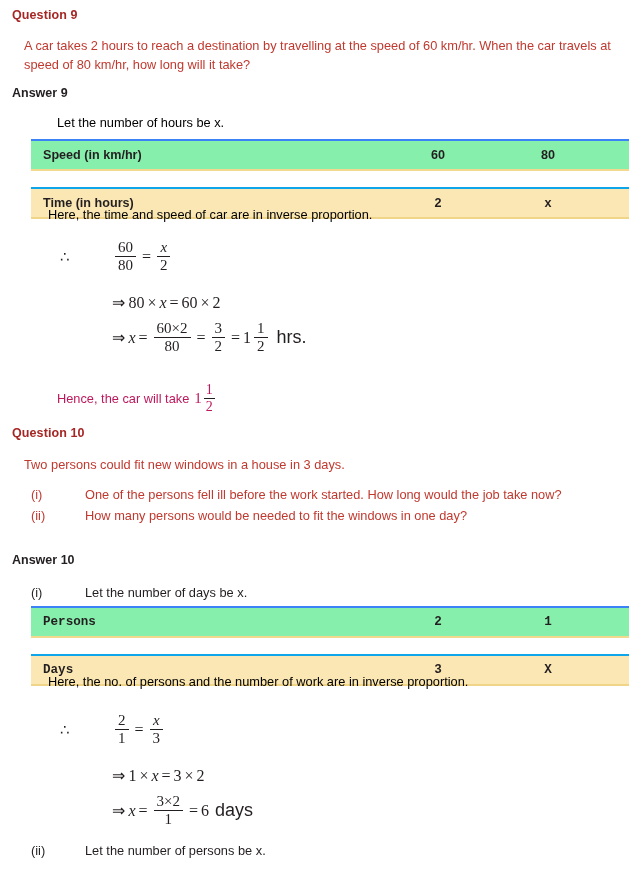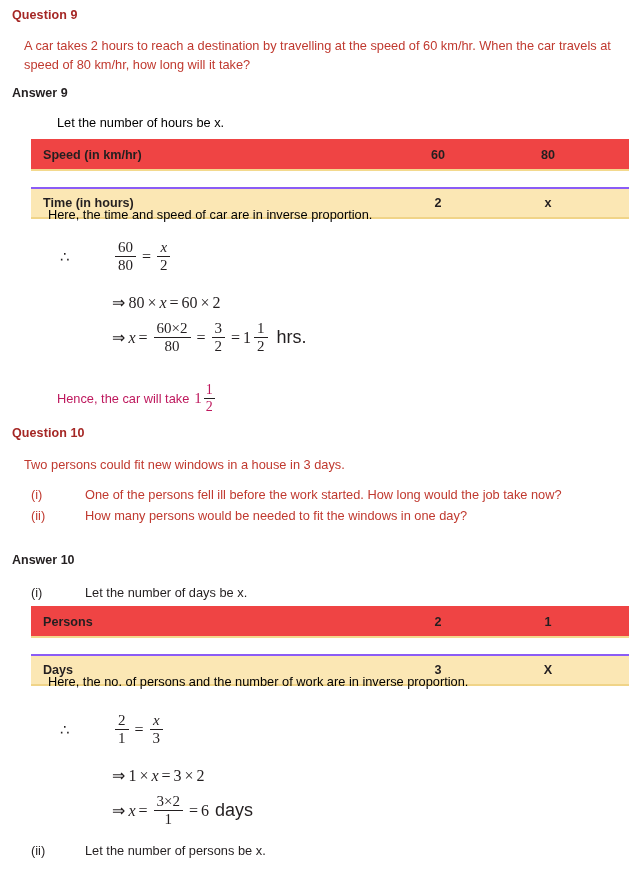--- a/index.html
+++ b/index.html
@@ -89,27 +89,27 @@
   }
   .ptable td {
     font-size: 12.6px;
     font-weight: bold;
     color: #231f20;
     padding: 0;
     height: 28px;
     vertical-align: middle;
   }
   .ptable tr.row-white td {
-    background: #ef4444;
-    border-top: 2px solid #ef4444;
+    background: #86efac;
+    border-top: 2px solid #3b82f6;
     border-bottom: 2px solid #f3d98d;
   }
   .ptable tr.row-fill td {
     background: #fbe7b4;
-    border-top: 2px solid #8b5cf6;
+    border-top: 2px solid #0ea5e9;
     border-bottom: 2px solid #f0d488;
   }
   .ptable .c-label { padding-left: 12px; text-align: left; width: 340px; }
   .ptable .c-v1 { text-align: center; width: 110px; }
   .ptable .c-v2 { text-align: center; width: 110px; }
   .ptable .c-pad { width: 26px; }
   .gap-row td {
     height: 16px;
     background: #ffffff;
     border: none;
@@ -307,21 +307,21 @@
 
   <div class="a-heading" style="top:553px;">Answer 10</div>
 
   <div class="rlist dark" style="top:582px;">
     <div class="rrow">
       <span class="rmark">(i)</span>
       <span class="rtext">Let the number of days be x.</span>
     </div>
   </div>
 
-  <table class="ptable" style="top:606px;">
+  <table class="ptable" style="top:606px;font-family:Liberation Mono, monospace;">
     <tbody>
         <tr class="row-white">
       <td class="c-label">Persons</td>
       <td class="c-v1">2</td>
       <td class="c-v2">1</td>
       <td class="c-pad"></td>
     </tr>
     <tr class="gap-row">
       <td></td>
       <td></td>

